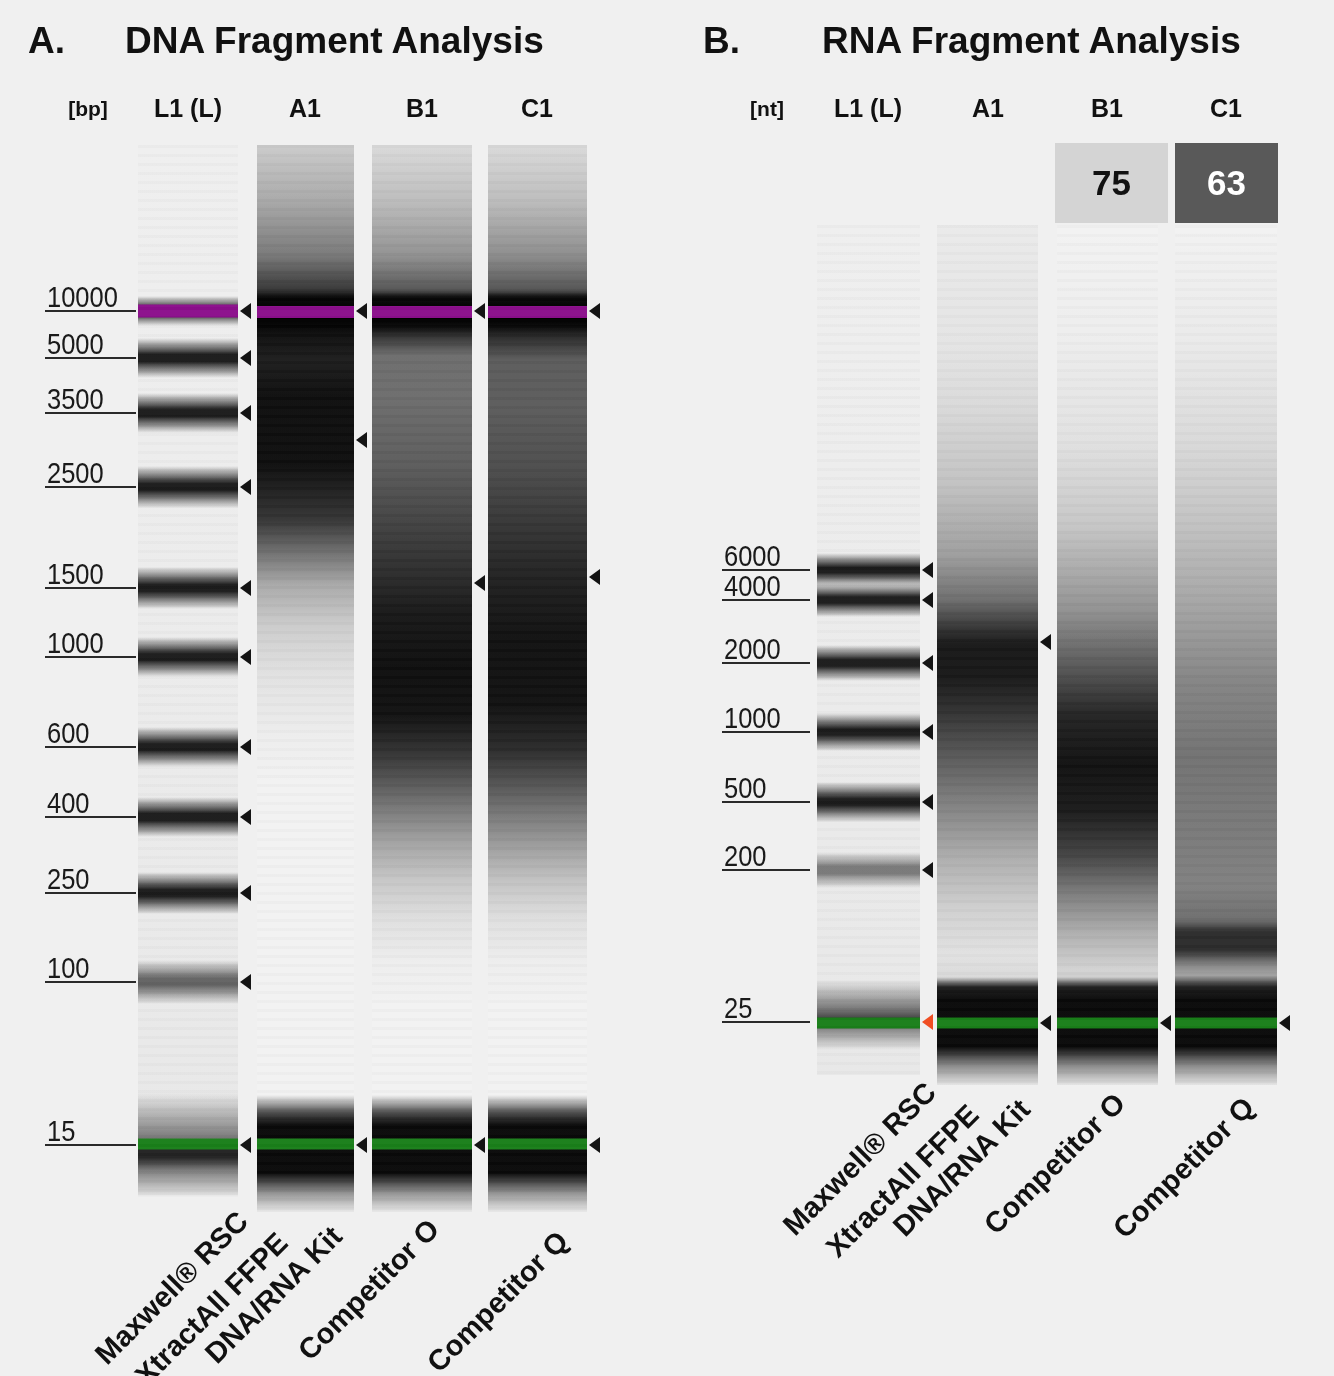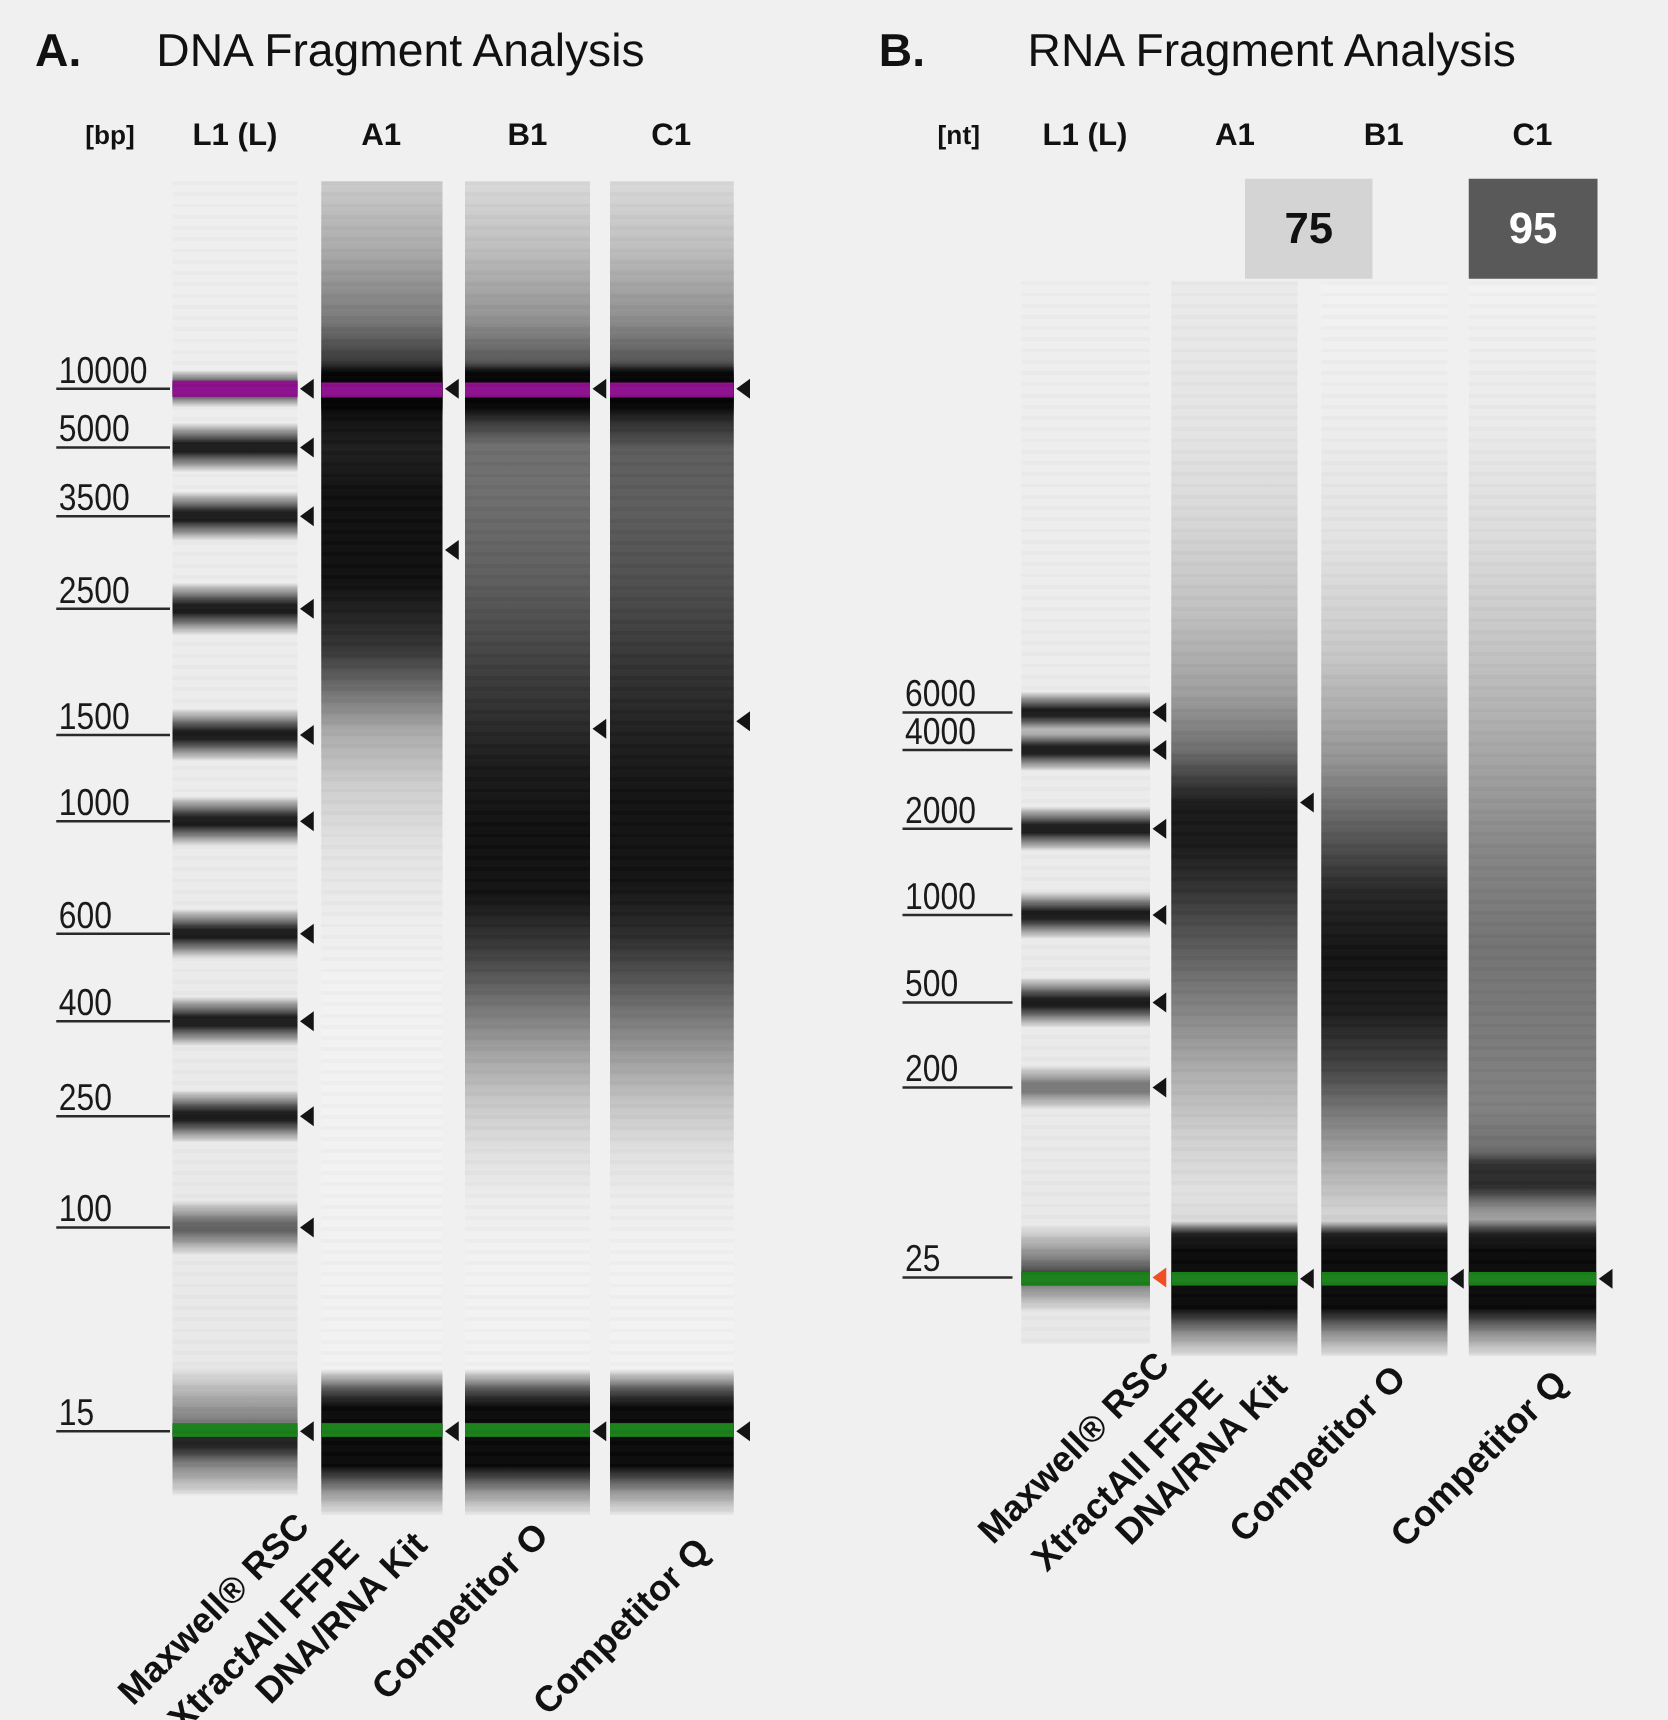--- a/index.html
+++ b/index.html
@@ -1,19 +1,19 @@
 <!DOCTYPE html>
 <html><head>
 <meta charset="utf-8">
 <style>
   html,body{margin:0;padding:0;background:#f0f0f0;overflow:hidden;}
   #fig{position:relative;width:1334px;height:1376px;background:#f0f0f0;
        font-family:"Liberation Sans",sans-serif;color:#111;overflow:hidden;}
   .plab{position:absolute;top:20px;font-size:37px;font-weight:bold;}
-  .ptitle{position:absolute;top:20px;font-size:37px;font-weight:normal;}
+  .ptitle{position:absolute;top:20px;font-size:37px;font-weight:bold;}
   .colhead{position:absolute;top:94px;font-size:25px;font-weight:bold;text-align:center;}
   .unit{position:absolute;top:97px;font-size:21px;font-weight:bold;text-align:center;}
   .lane{position:absolute;}
   .lane::after{content:"";position:absolute;left:0;top:0;right:0;bottom:0;
     background:repeating-linear-gradient(to bottom,rgba(0,0,0,0.018) 0px,rgba(0,0,0,0.018) 3px,
     rgba(255,255,255,0.02) 3px,rgba(255,255,255,0.02) 9px);}
   .ladder-bg{background-image:linear-gradient(to bottom,#efefef,#e8e8e8);}
   .band{position:absolute;left:0;right:0;transform:translateY(-50%);
     background:linear-gradient(to bottom,rgba(10,10,10,0) 0%,rgba(10,10,10,0.92) 42%,rgba(10,10,10,0.92) 58%,rgba(10,10,10,0) 100%);}
   .zone{position:absolute;left:0;right:0;transform:translateY(-50%);}
@@ -130,22 +130,22 @@
   <div class="rlab" style="left:444px;top:1345px">Competitor Q</div>
 
   <div class="plab" style="left:703px">B.</div>
   <div class="ptitle" style="left:822px">RNA Fragment Analysis</div>
   <div class="unit" style="left:735px;width:64px">[nt]</div>
   <div class="colhead" style="left:808px;width:120px">L1 (L)</div>
   <div class="colhead" style="left:928px;width:120px">A1</div>
   <div class="colhead" style="left:1047px;width:120px">B1</div>
   <div class="colhead" style="left:1166px;width:120px">C1</div>
 
-  <div class="dvbox" style="left:996px;width:102px;background:#d4d4d4;color:#111">75</div>
-  <div class="dvbox" style="left:1175px;width:103px;background:#595959;color:#fff">95</div>
+  <div class="dvbox" style="left:1055px;width:113px;background:#d4d4d4;color:#111">75</div>
+  <div class="dvbox" style="left:1175px;width:103px;background:#595959;color:#fff">63</div>
 
   <div class="mline" style="left:722px;top:569px;width:88px"></div>
   <div class="ml" style="left:724px;top:539px">6000</div>
   <div class="mline" style="left:722px;top:599px;width:88px"></div>
   <div class="ml" style="left:724px;top:569px">4000</div>
   <div class="mline" style="left:722px;top:662px;width:88px"></div>
   <div class="ml" style="left:724px;top:632px">2000</div>
   <div class="mline" style="left:722px;top:731px;width:88px"></div>
   <div class="ml" style="left:724px;top:701px">1000</div>
   <div class="mline" style="left:722px;top:801px;width:88px"></div>

